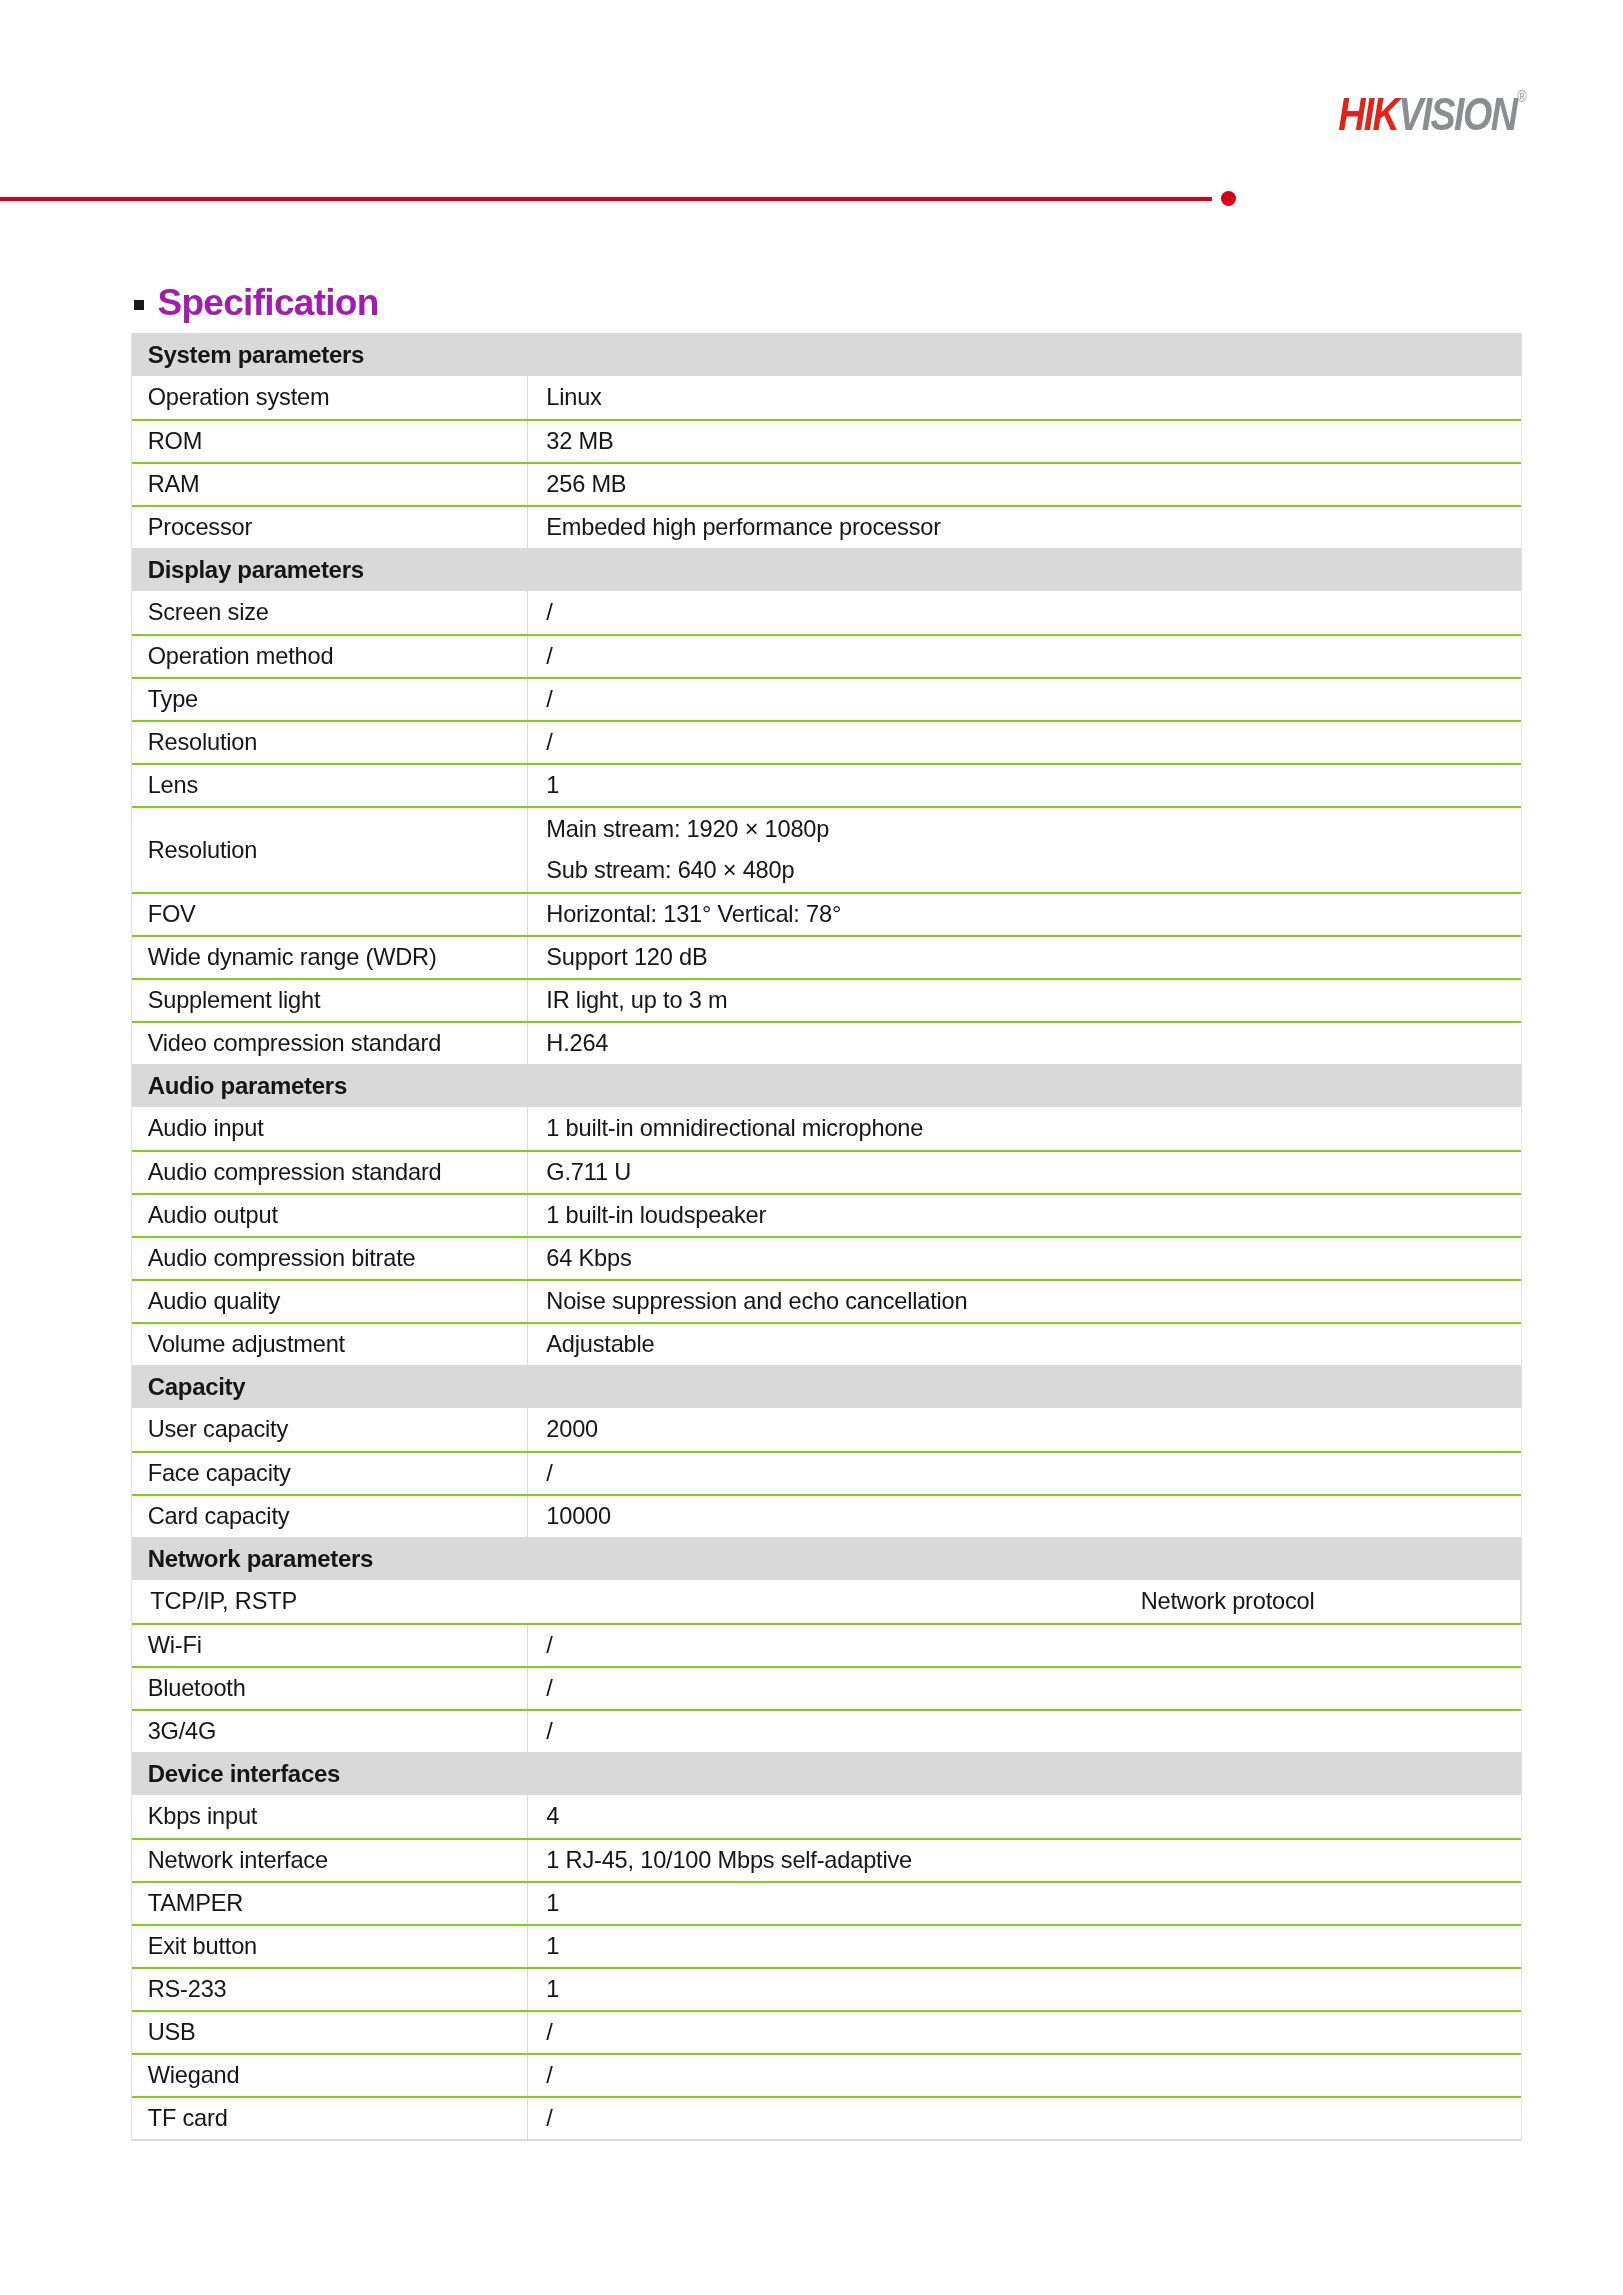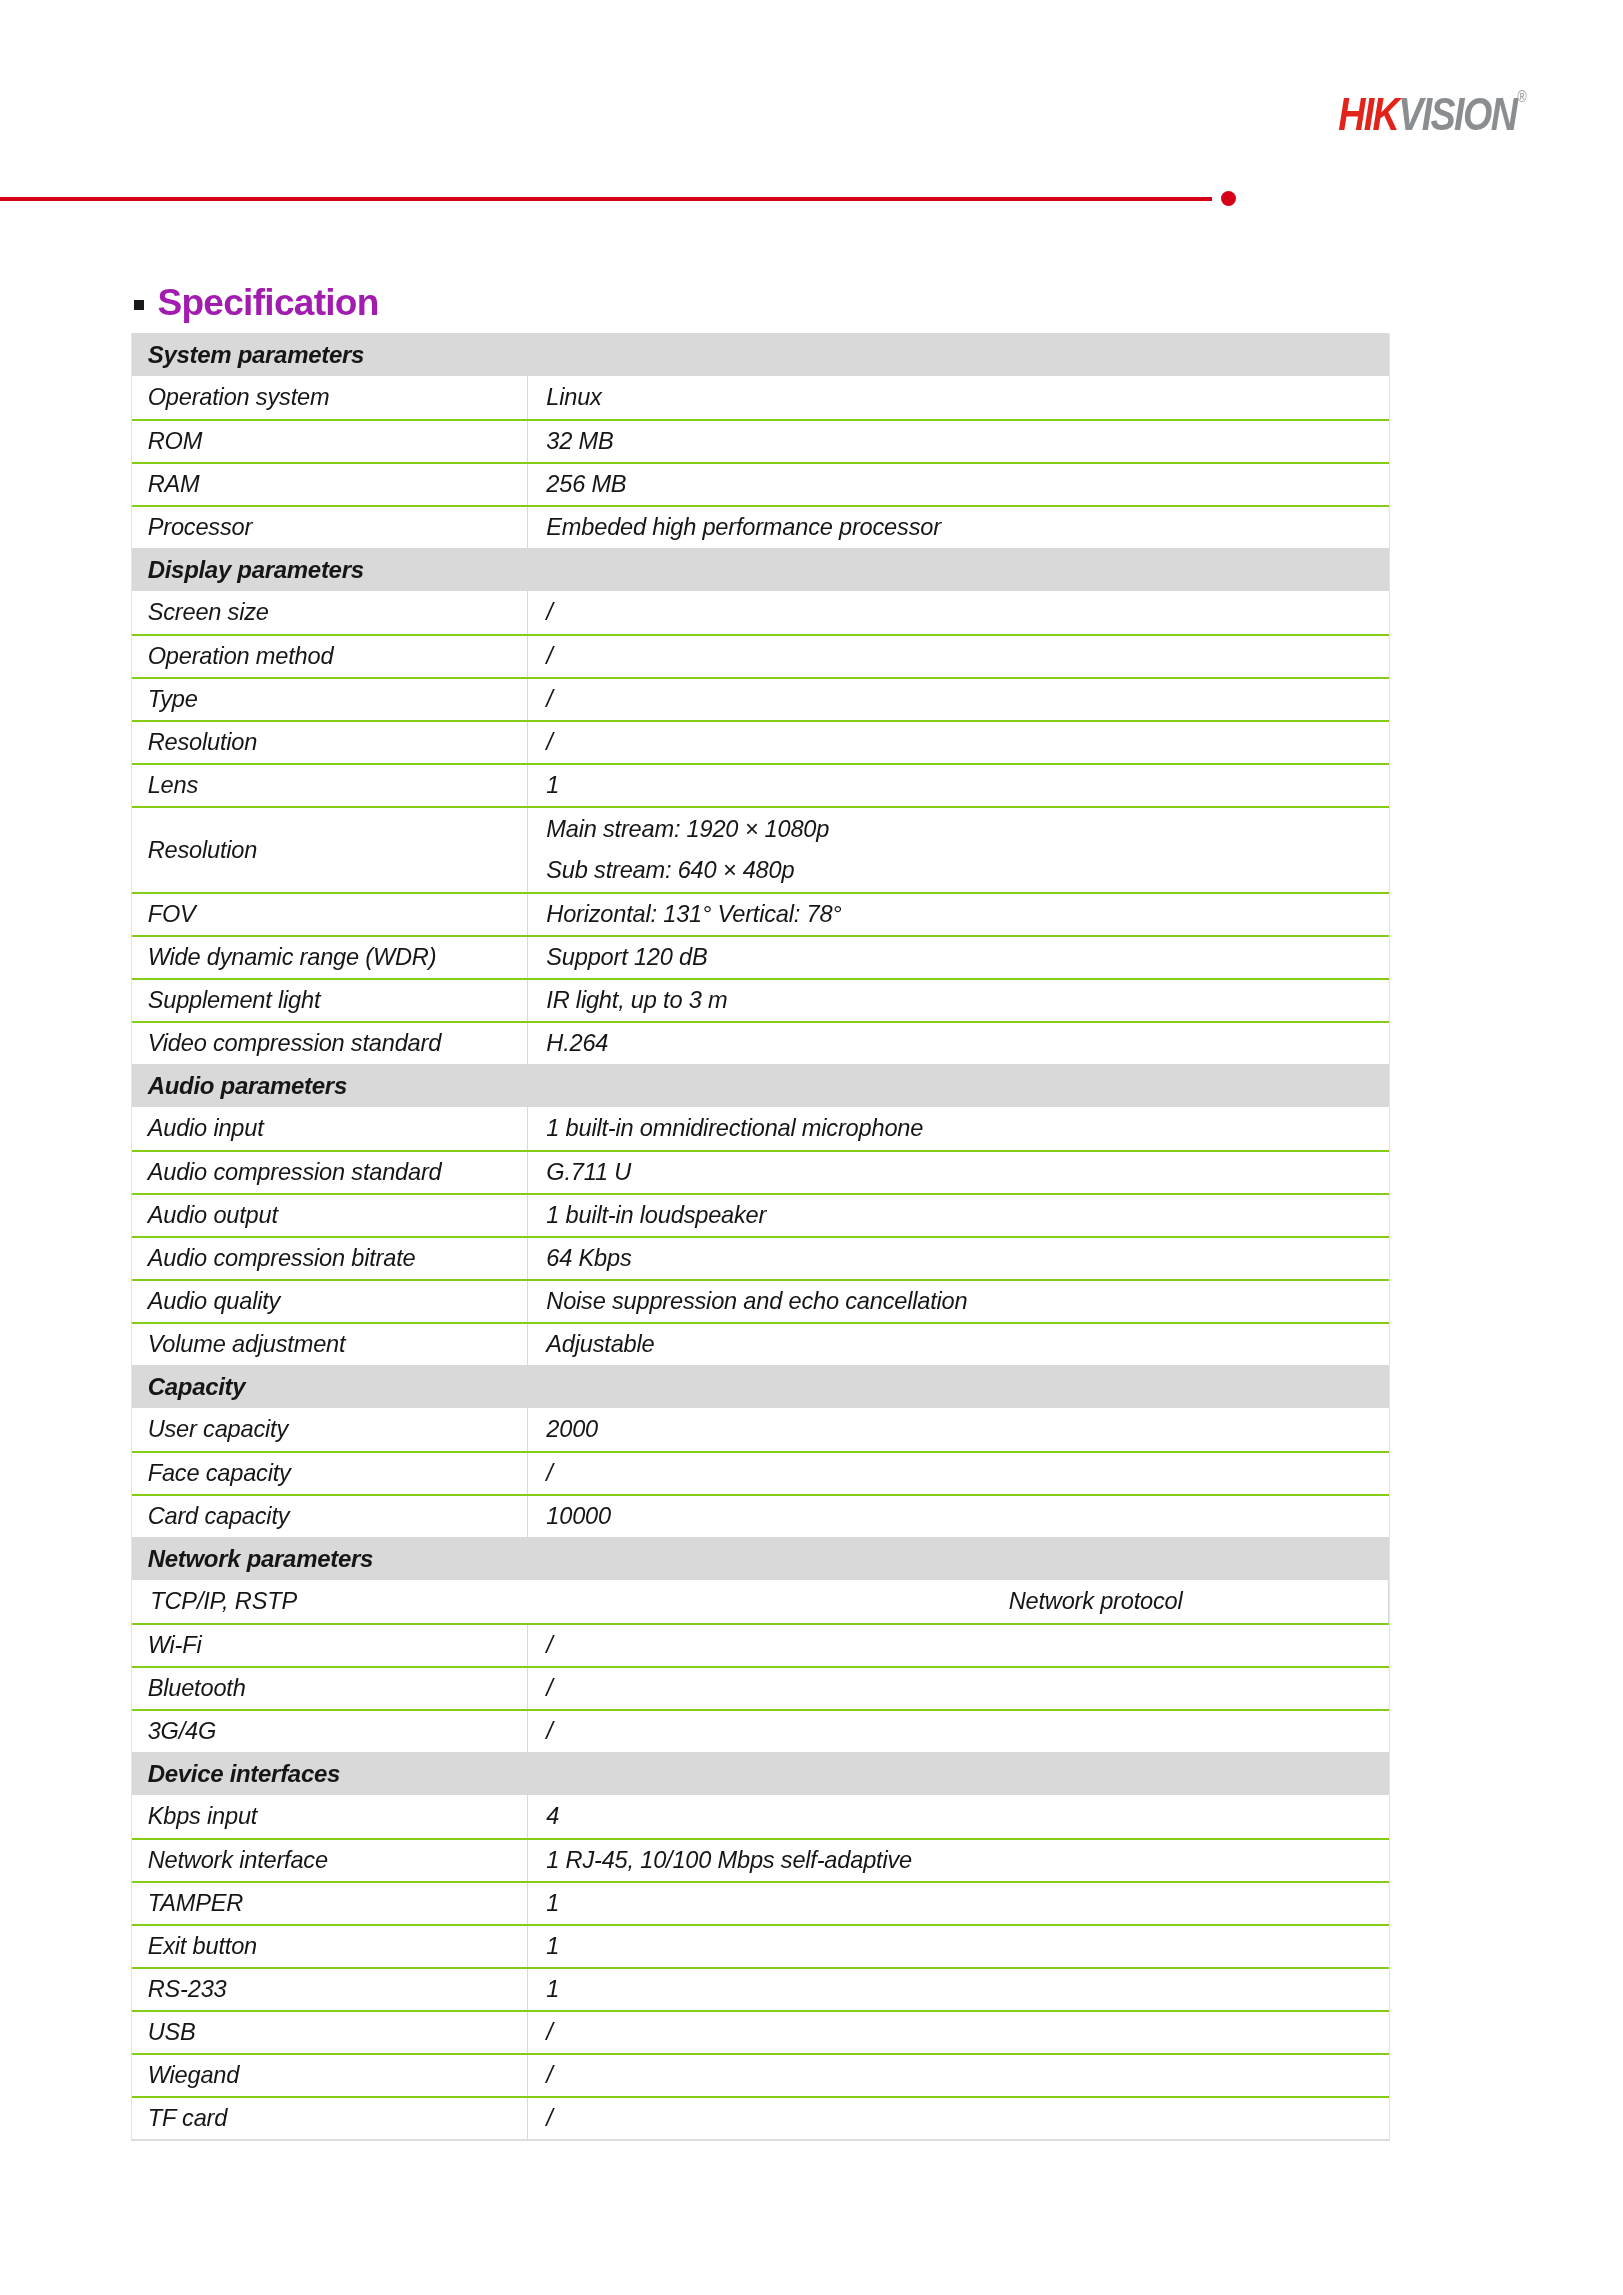--- a/index.html
+++ b/index.html
@@ -18,23 +18,23 @@
   .logo .vision{color:#8b8e90;}
   .logo .reg{color:#a7a9ab;font-size:15.7px;font-style:normal;letter-spacing:0;
              vertical-align:top;position:relative;top:1.3px;left:1.3px;}
 
   
   .title-wrap{position:absolute;left:134px;top:262px;display:flex;align-items:center;}
   .title-bullet{width:9.8px;height:9.8px;background:#1a1a1a;margin-right:13.7px;margin-top:3.9px;flex:none;}
   .title-text{font-size:37px;font-weight:bold;color:#a21caf;letter-spacing:-0.7px;}
 
   
-  .spec-table{position:absolute;left:131px;top:313px;width:1259px;
+  .spec-table{position:absolute;left:131px;top:313px;width:1391px;
               border-left:1.3px solid #e3e3e3;border-right:1.3px solid #e3e3e3;
-              border-bottom:2px solid #dcdcdc;box-sizing:border-box;font-style:italic;}
+              border-bottom:2px solid #dcdcdc;box-sizing:border-box;}
   .sec-header{height:43px;background:#d9d9d9;display:flex;align-items:center;
               padding-left:15.7px;box-sizing:border-box;
               font-weight:bold;font-size:24px;color:#161616;letter-spacing:-0.3px;}
   .tr{display:flex;height:43px;border-top:2px solid #84cc16;box-sizing:border-box;background:#fff;}
   .tr:first-child{border-top:none;}
   .sec-header + .tr{border-top:none;}
   .tr.tall{height:86px;}
   .td{display:flex;flex-direction:column;justify-content:center;box-sizing:border-box;
       font-size:23.6px;color:#161616;letter-spacing:-0.2px;}
   .td.label{width:396px;flex:none;padding-left:15.7px;padding-right:25px;

